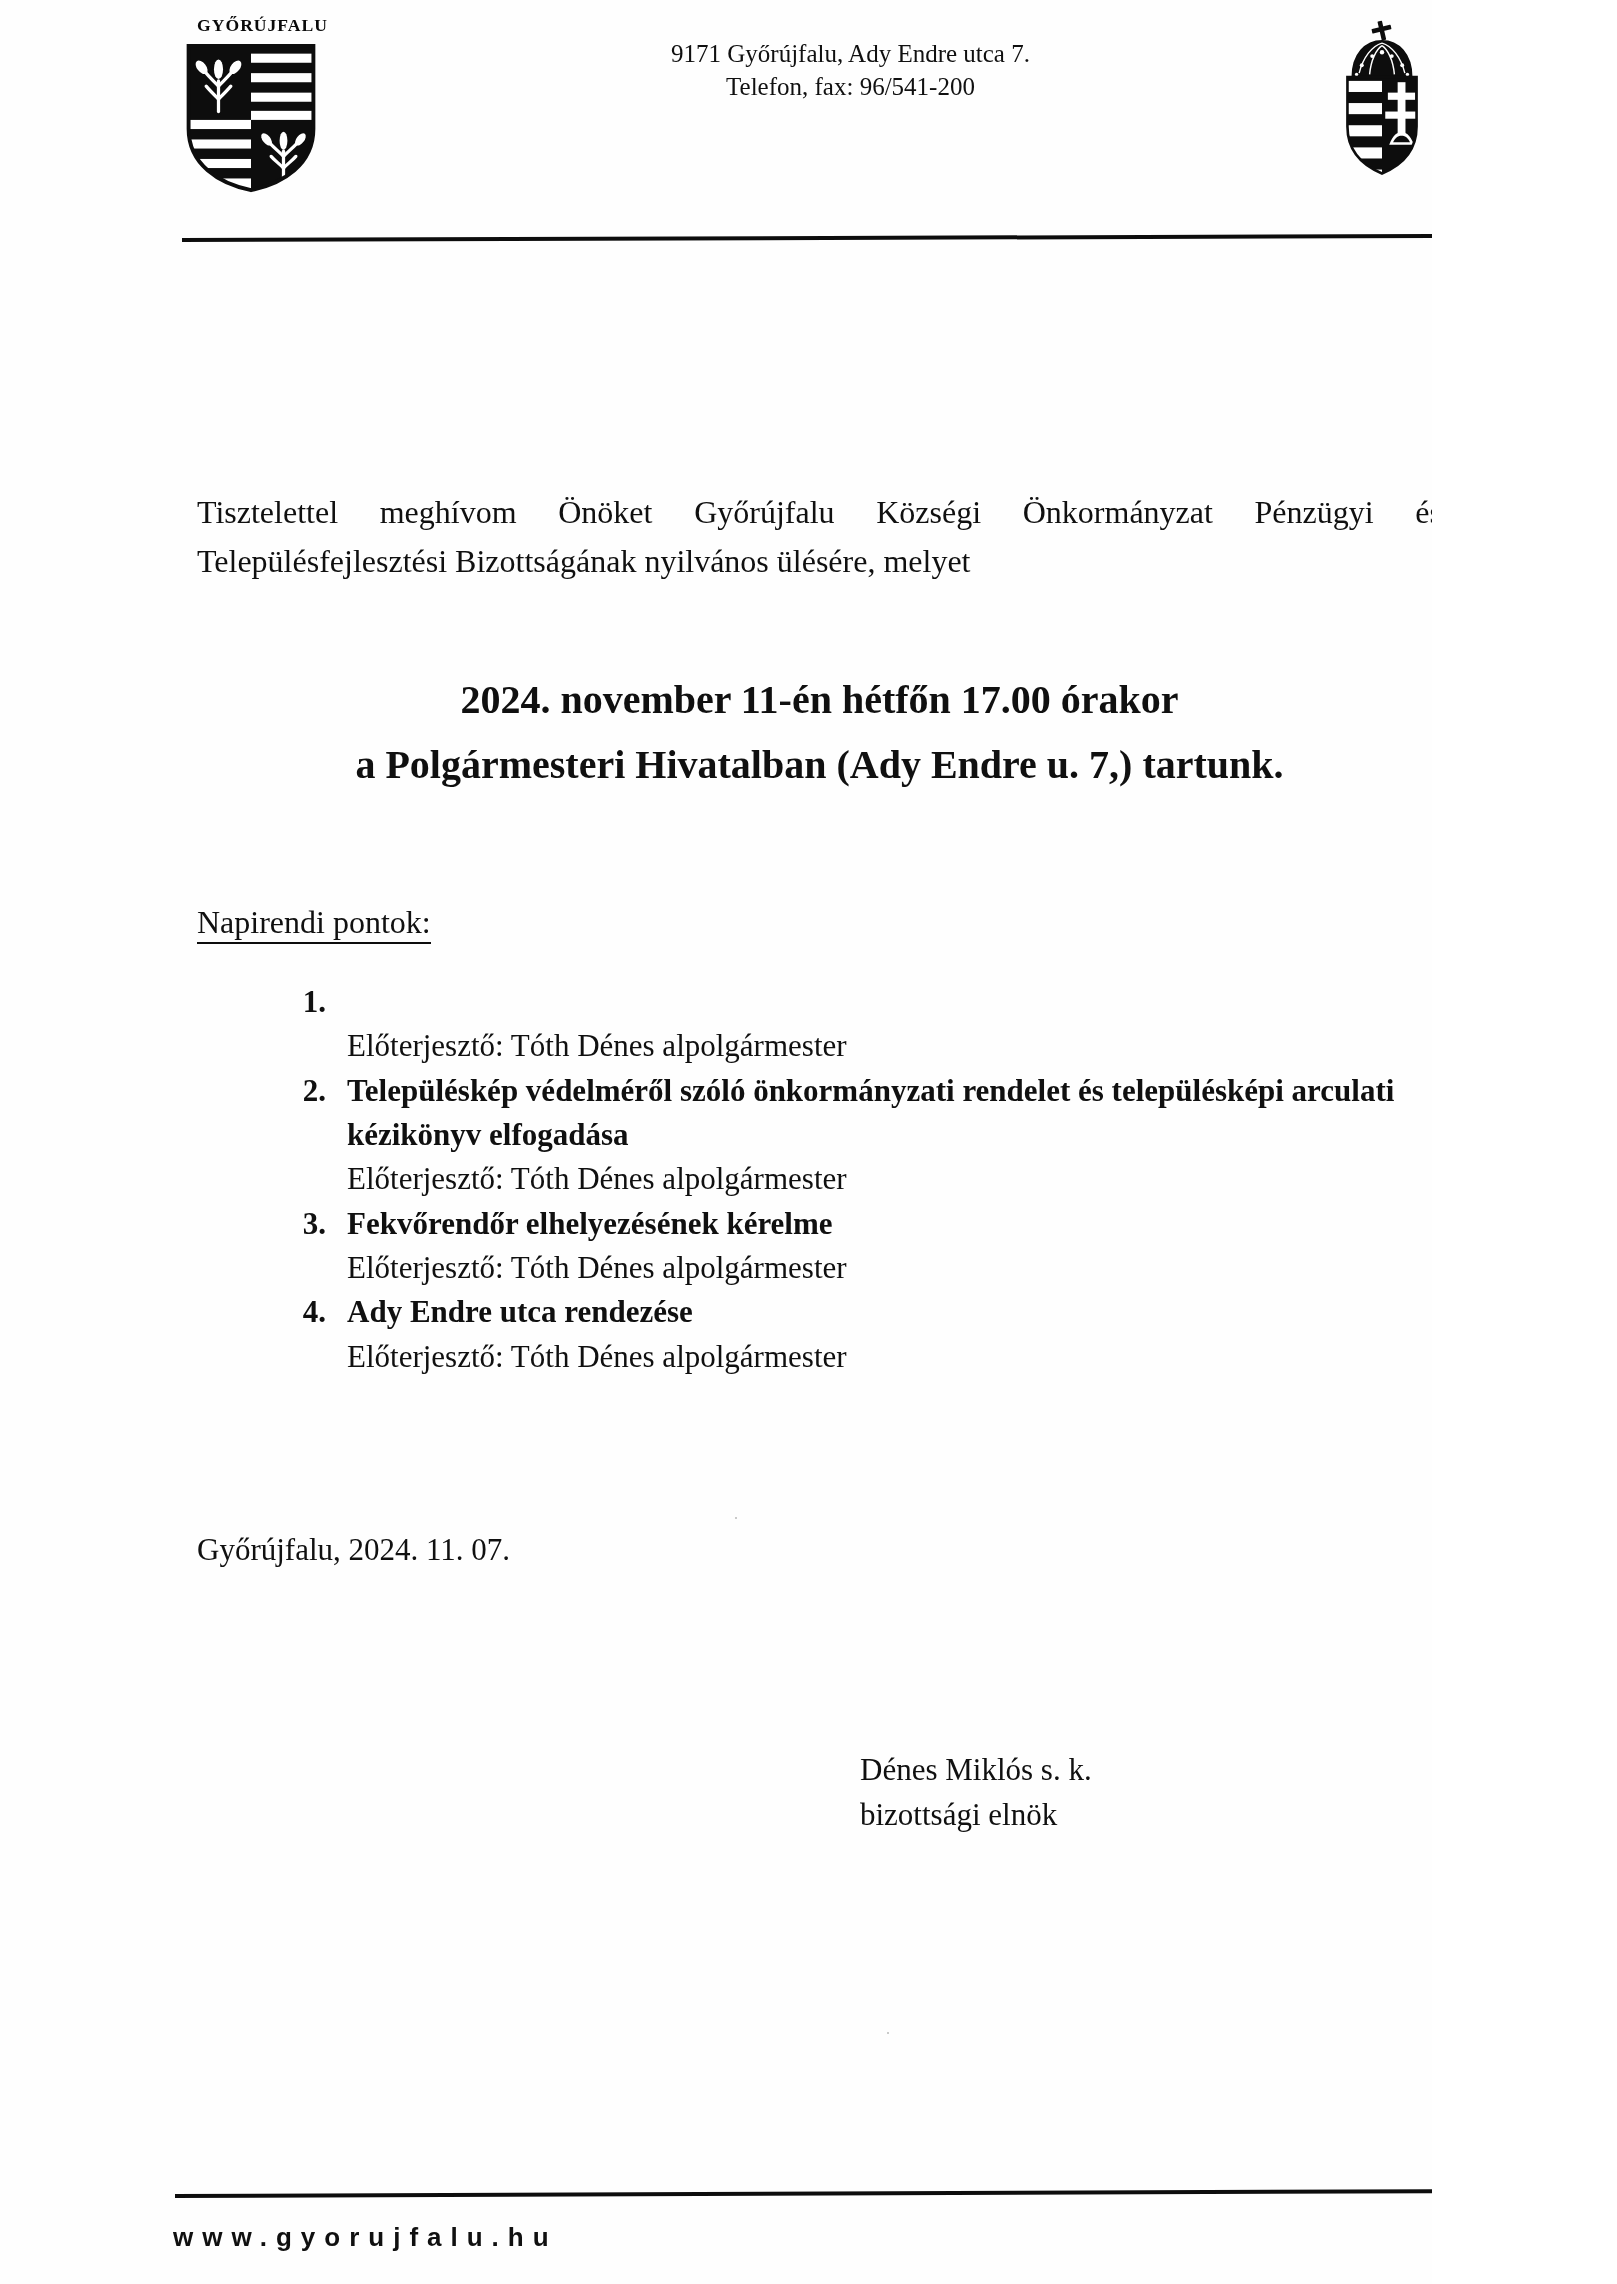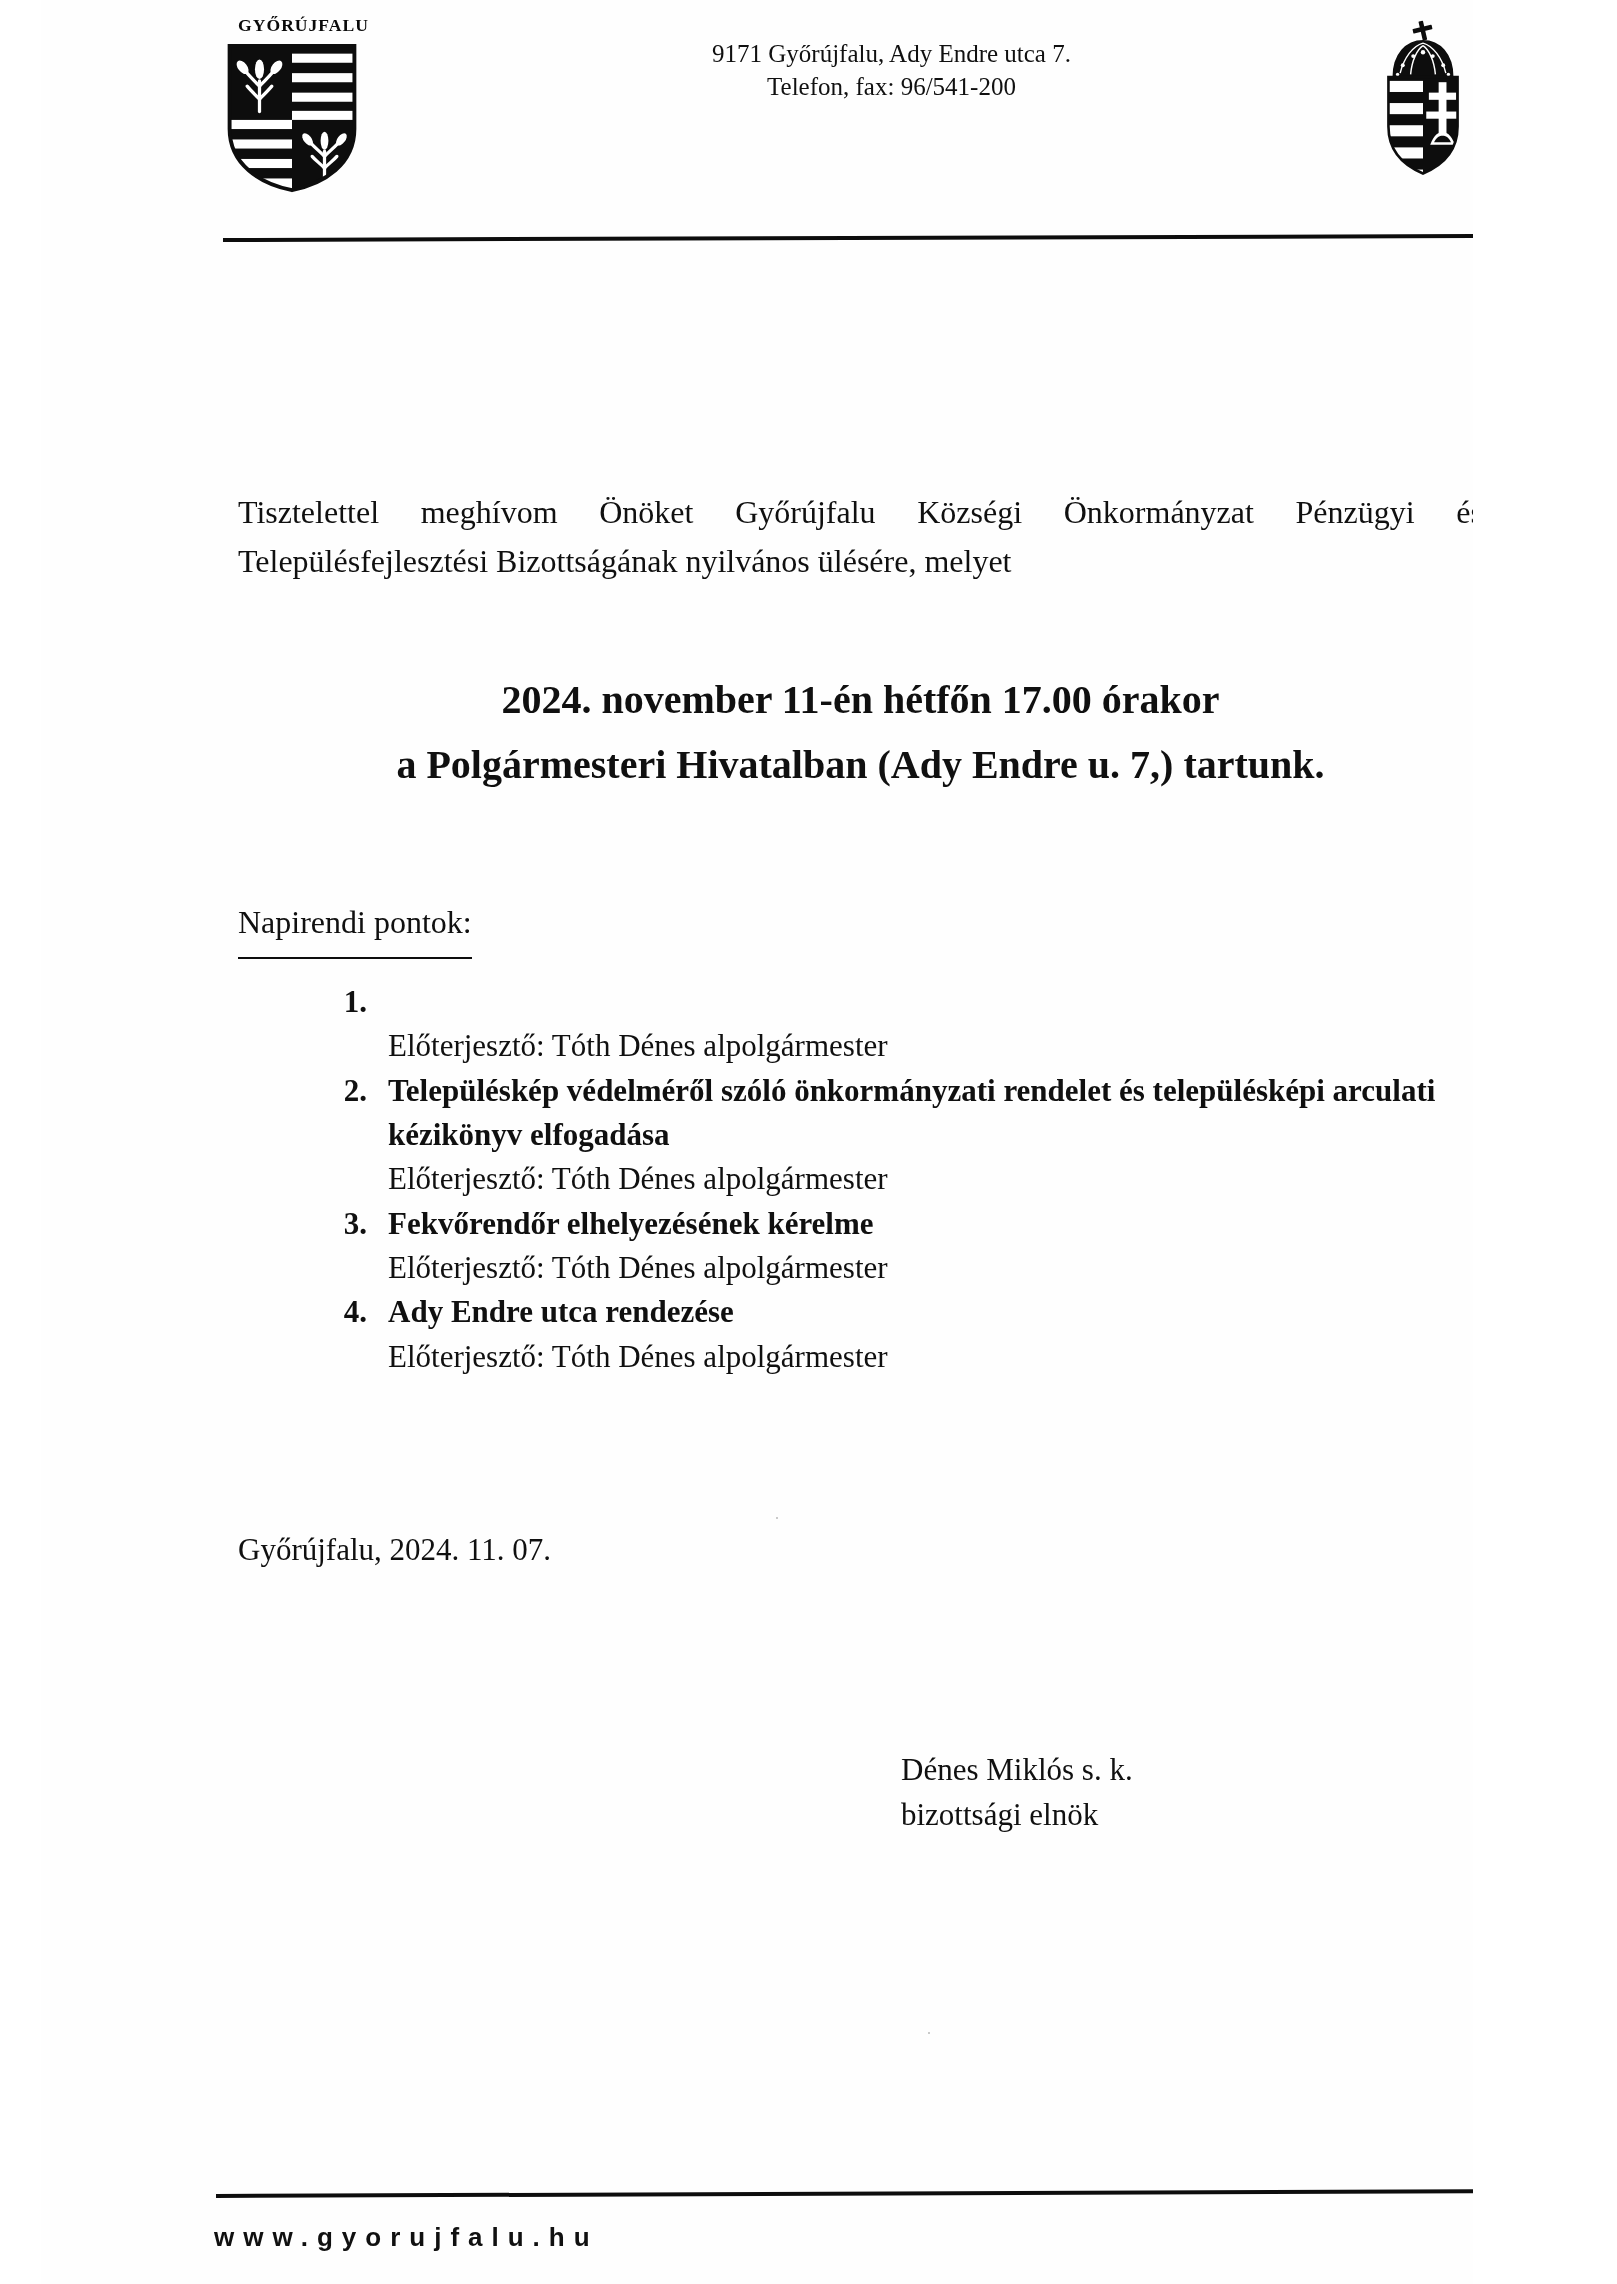--- a/index.html
+++ b/index.html
@@ -11,21 +11,20 @@
   body {
     font-family: "Liberation Serif", "DejaVu Serif", serif;
     color: #101010;
   }
   .page {
     position: relative;
     width: 1432px;
     height: 2284px;
     background: #fefefe;
     overflow: hidden;
-    margin-left: 41px;
   }
 
   
   .letterhead {
     position: absolute;
     left: 173px;
     top: 11.7px;
     width: 1280px;
     height: 208px;
   }
@@ -130,21 +129,21 @@
   }
 
   .agenda-heading {
     position: absolute;
     left: 197px;
     top: 904px;
     font-size: 32px;
   }
   .agenda-heading span.tt {
     border-bottom: 2.6px solid #0d0d0d;
-    padding-bottom: 17px;
+    padding-bottom: 2px;
   }
 
   .agenda {
     position: absolute;
     left: 287px;
     top: 980px;
     width: 1120px;
     font-size: 31px;
     line-height: 1.43;
   }

